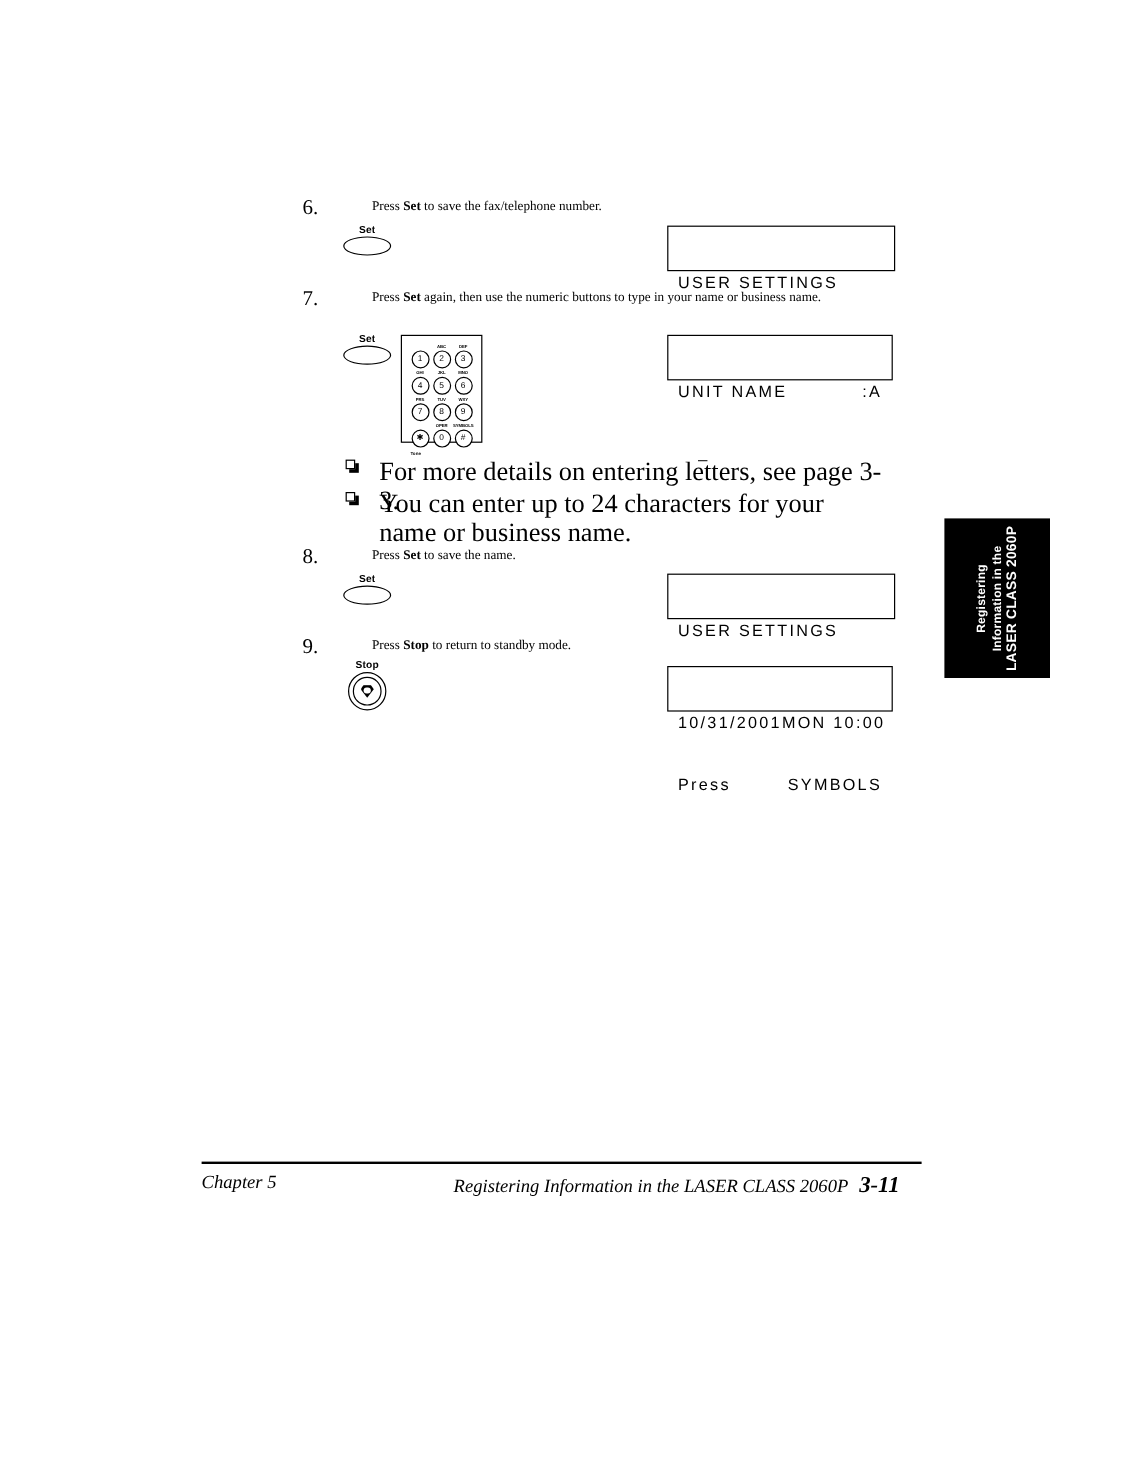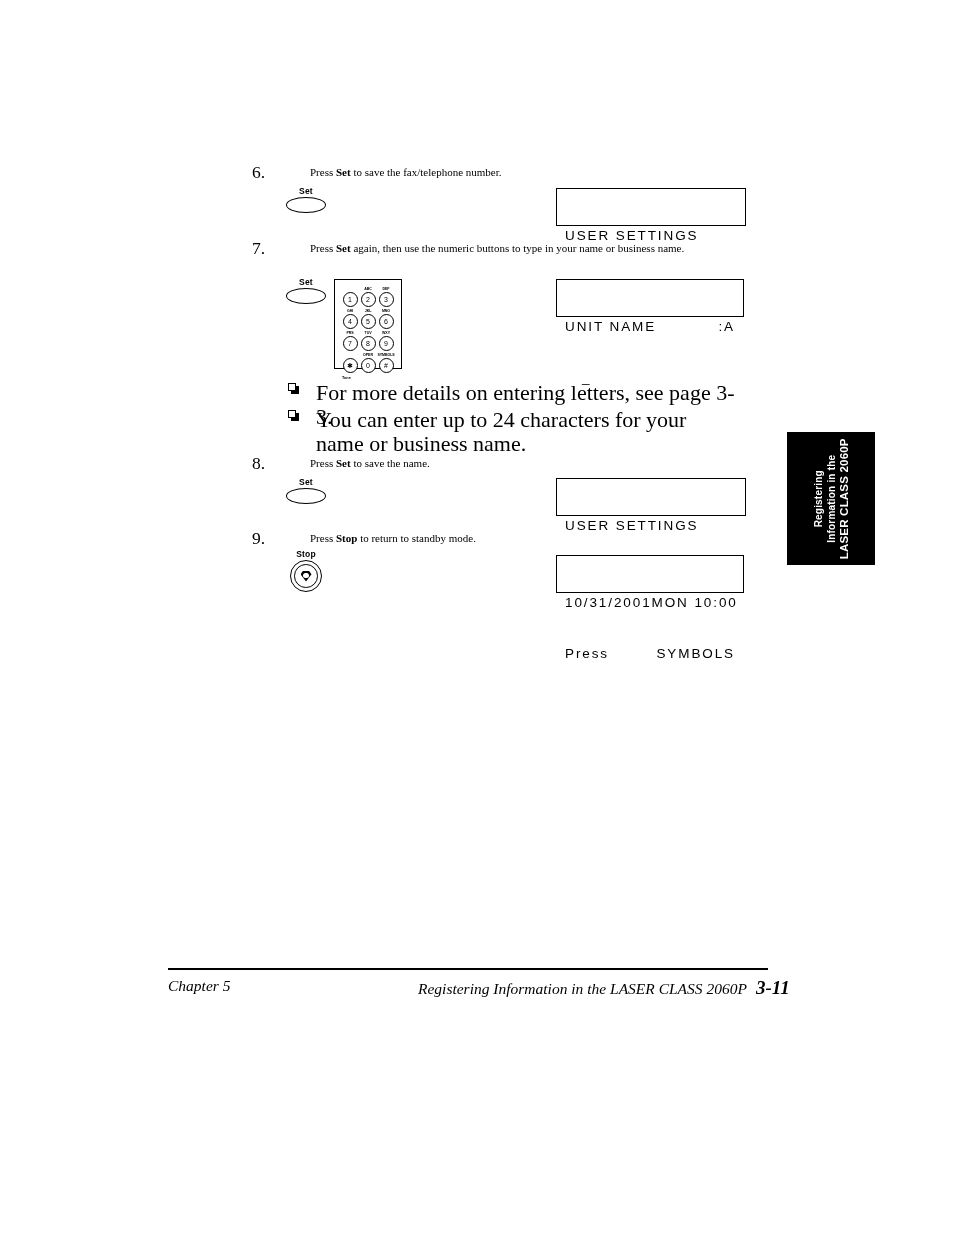--- a/index.html
+++ b/index.html
@@ -232,21 +232,20 @@
     font-family: "Liberation Serif", serif;
     font-style: italic;
     font-size: 15.5px;
   }
   .footer-right {
     position: absolute;
     display: flex;
     align-items: baseline;
     gap: 9px;
     font-family: "Liberation Serif", serif;
-    margin-left: 40px;
   }
   .footer-title {
     font-style: italic;
     font-size: 15.5px;
   }
   .footer-page {
     font-style: italic;
     font-weight: bold;
     font-size: 19px;
     text-align: right;

